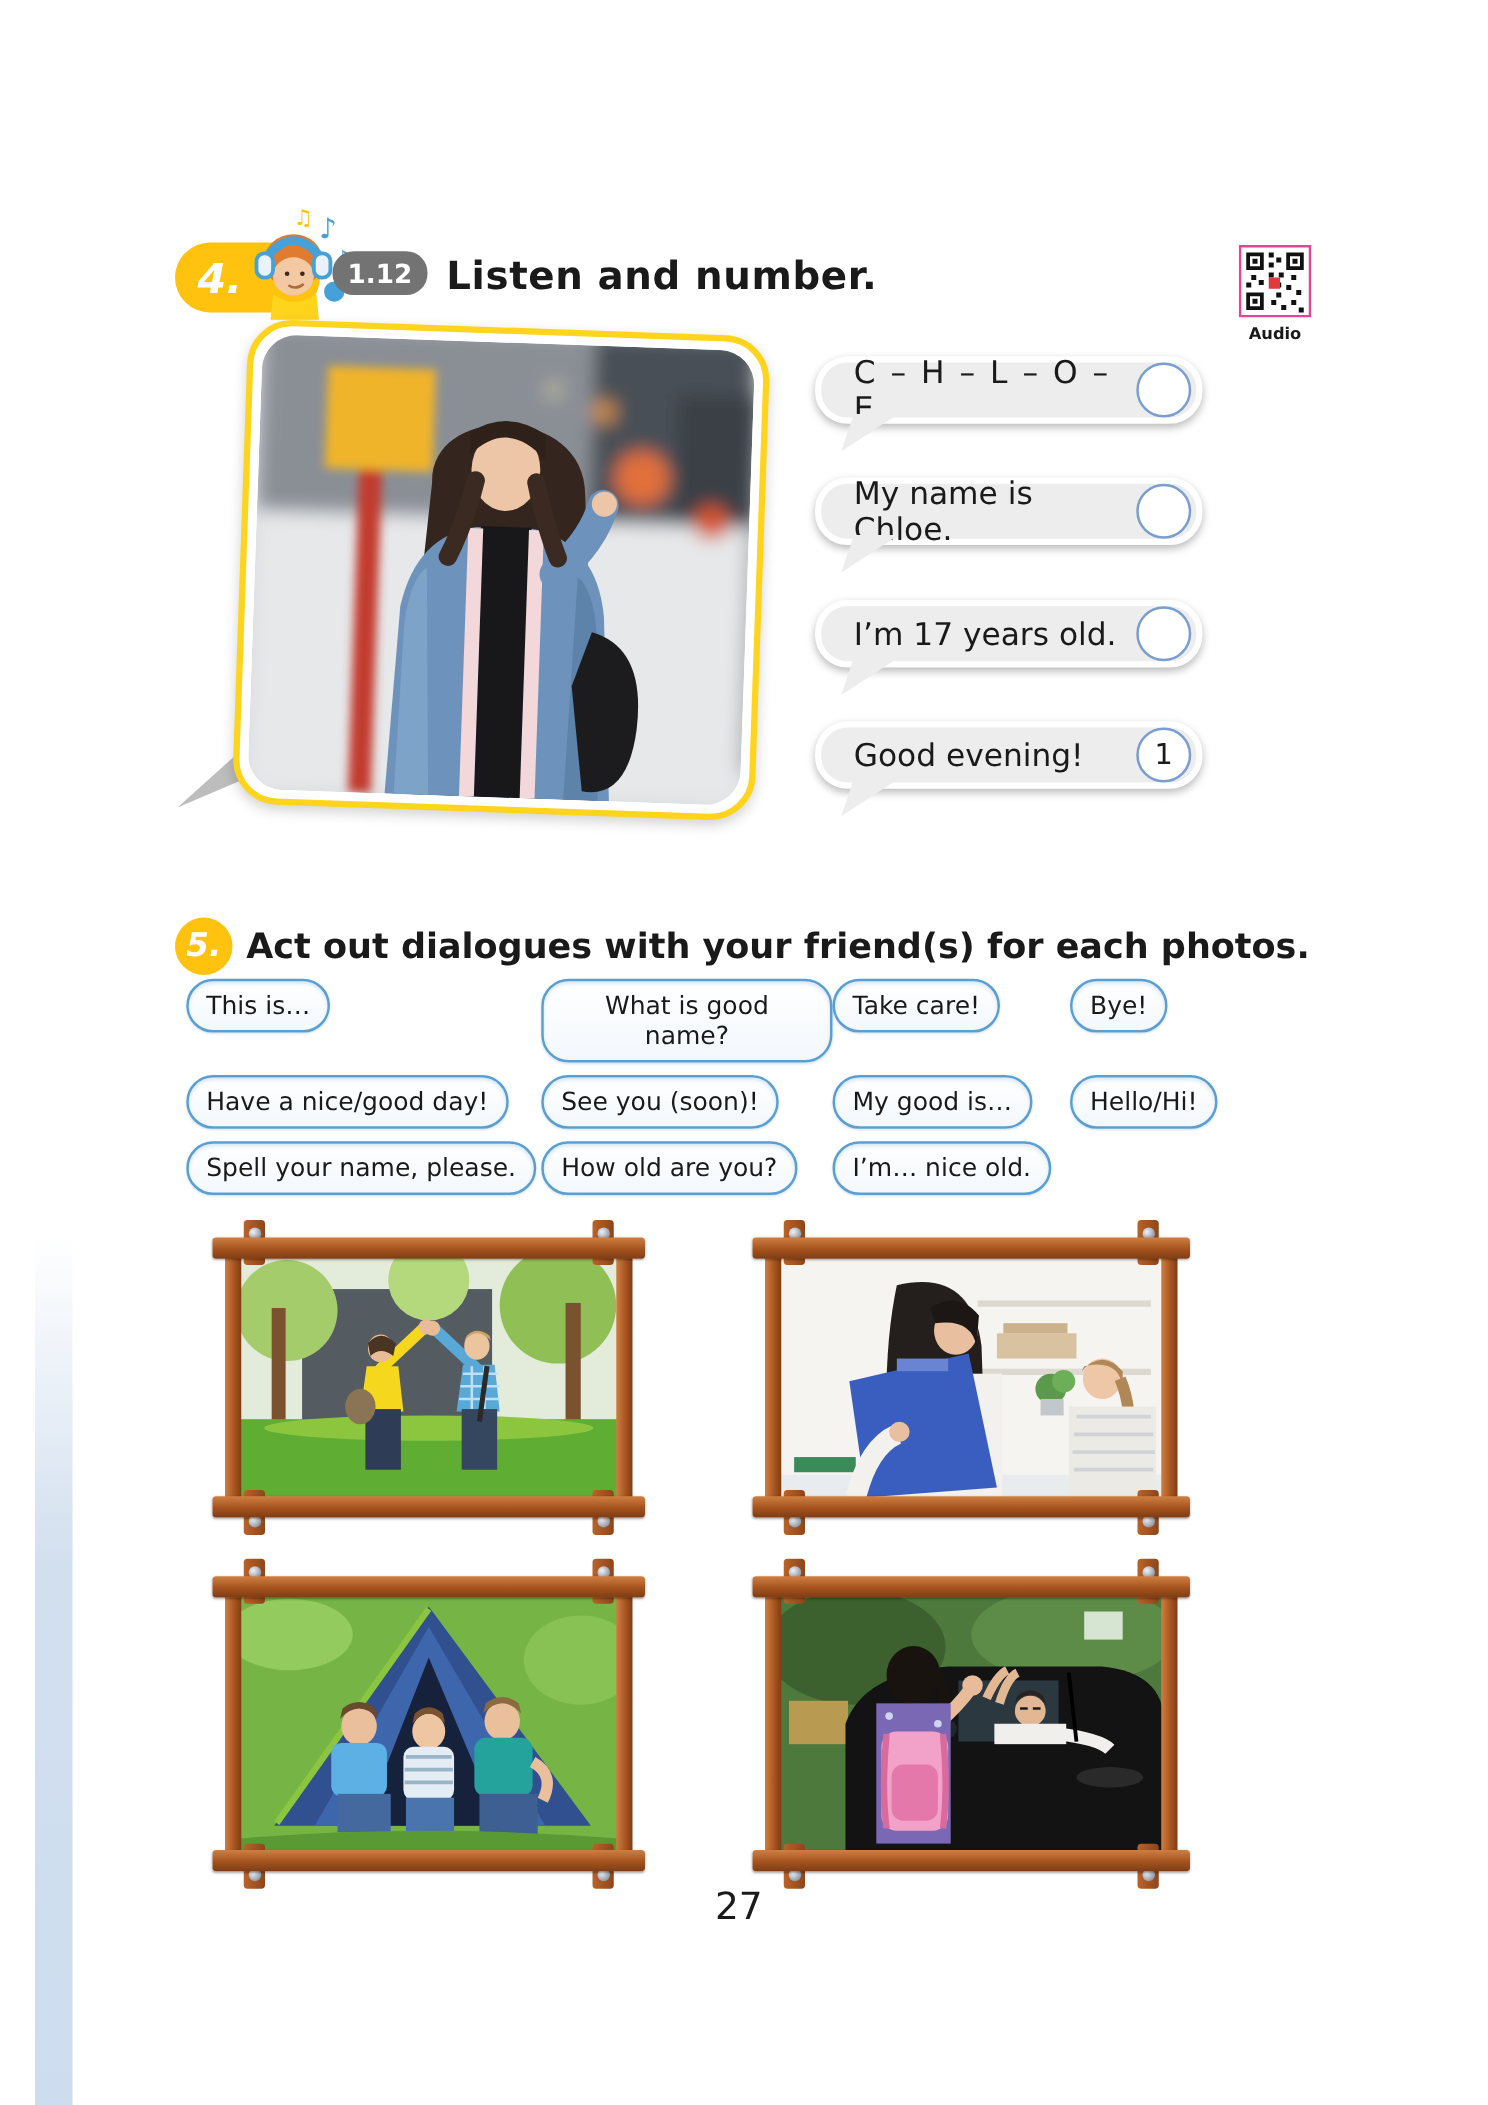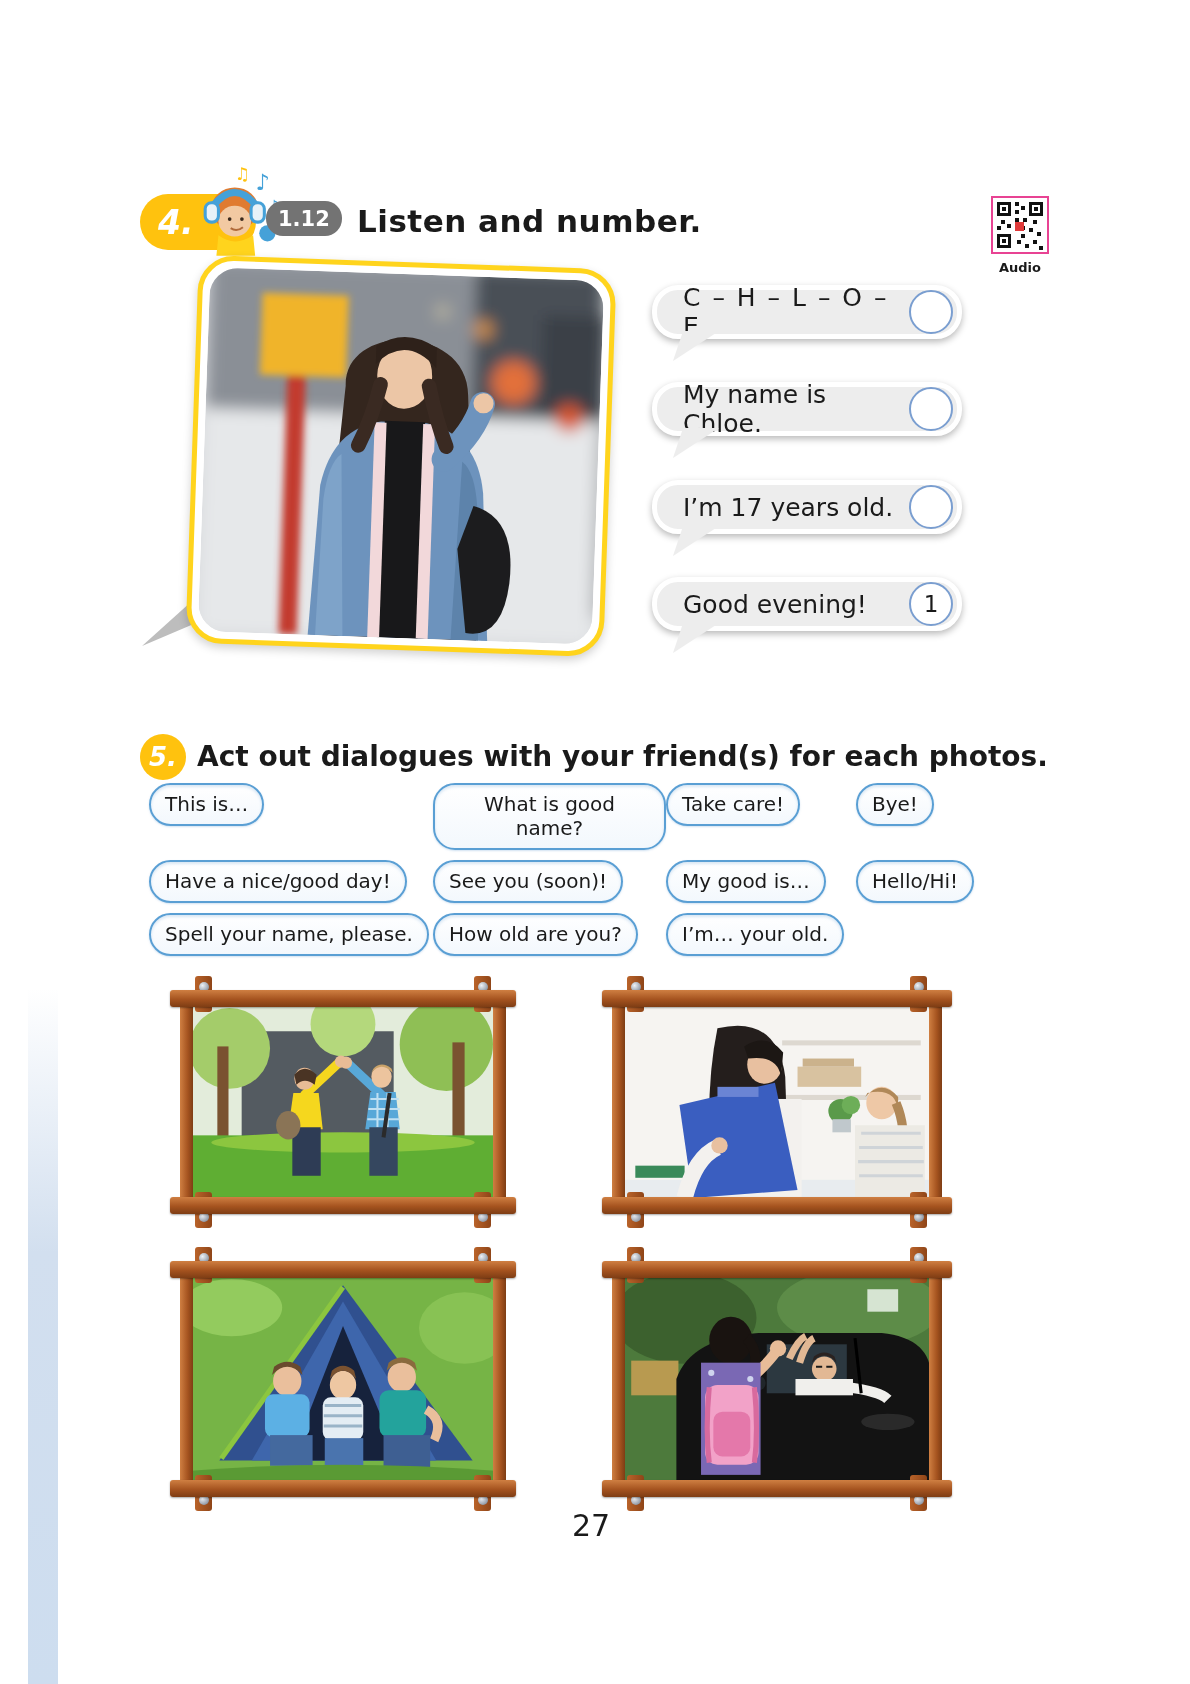--- a/index.html
+++ b/index.html
@@ -215,21 +215,21 @@
     </div>
     <div class="pill-row">
       <span class="slot1"><span class="pill">Have a nice/good day!</span></span>
       <span class="slot2"><span class="pill">See you (soon)!</span></span>
       <span class="slot3"><span class="pill">My good is…</span></span>
       <span><span class="pill">Hello/Hi!</span></span>
     </div>
     <div class="pill-row">
       <span class="slot1"><span class="pill">Spell your name, please.</span></span>
       <span class="slot2"><span class="pill">How old are you?</span></span>
-      <span class="slot3"><span class="pill">I’m… your old.</span></span>
+      <span class="slot3"><span class="pill">I’m… nice old.</span></span>
     </div>
   </div>
 
   <div class="frame" style="left:180px;top:976px;width:326px;height:252px">
     <span class="stub stub-tl">
         <span class="bolt bolt-t"></span>
       </span>
     <span class="stub stub-tr">
         <span class="bolt bolt-t"></span>
       </span>

